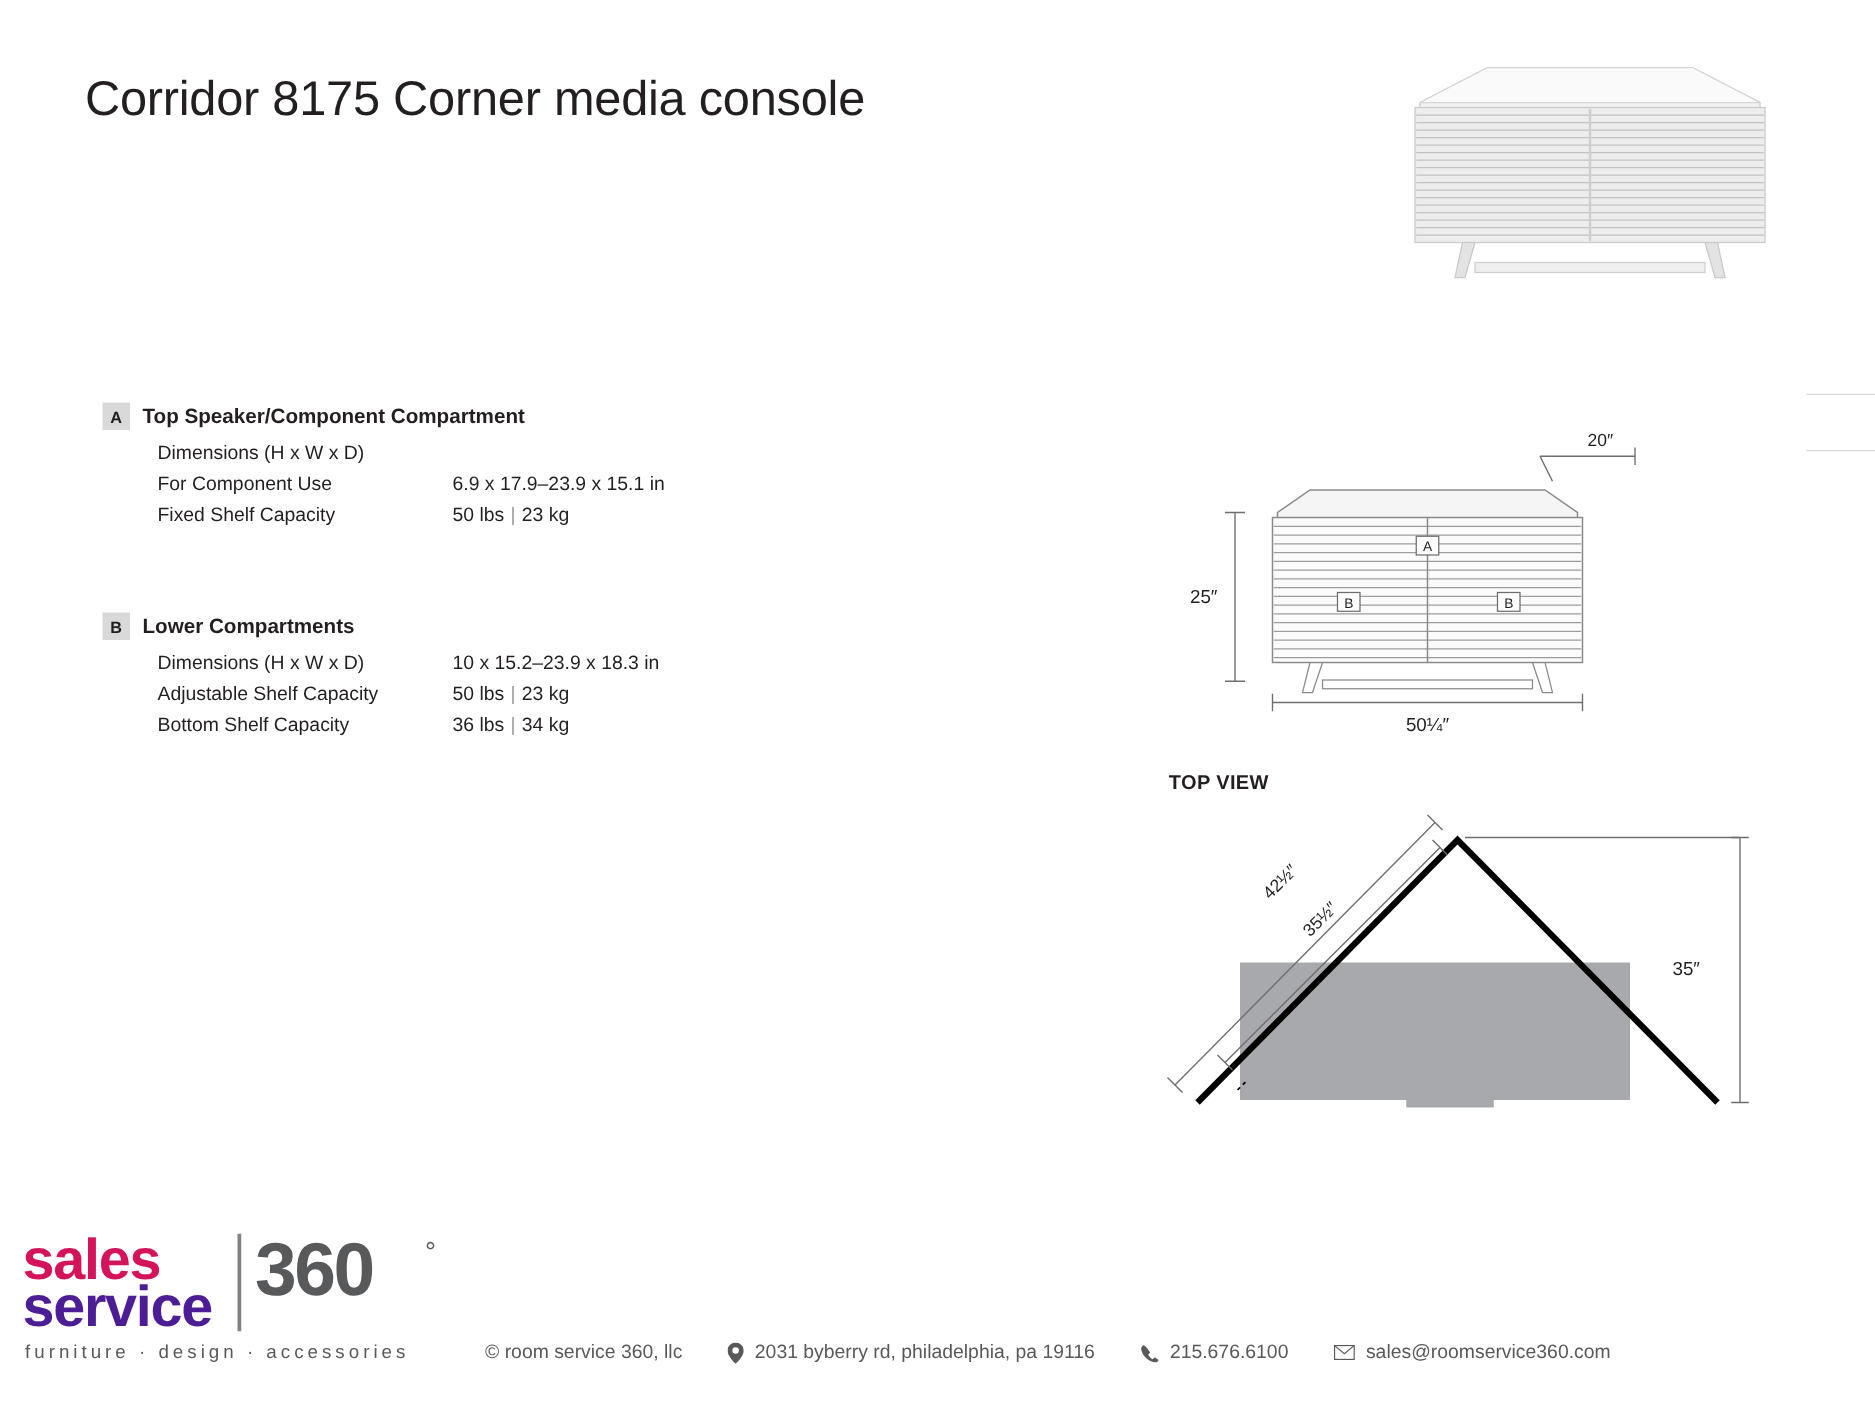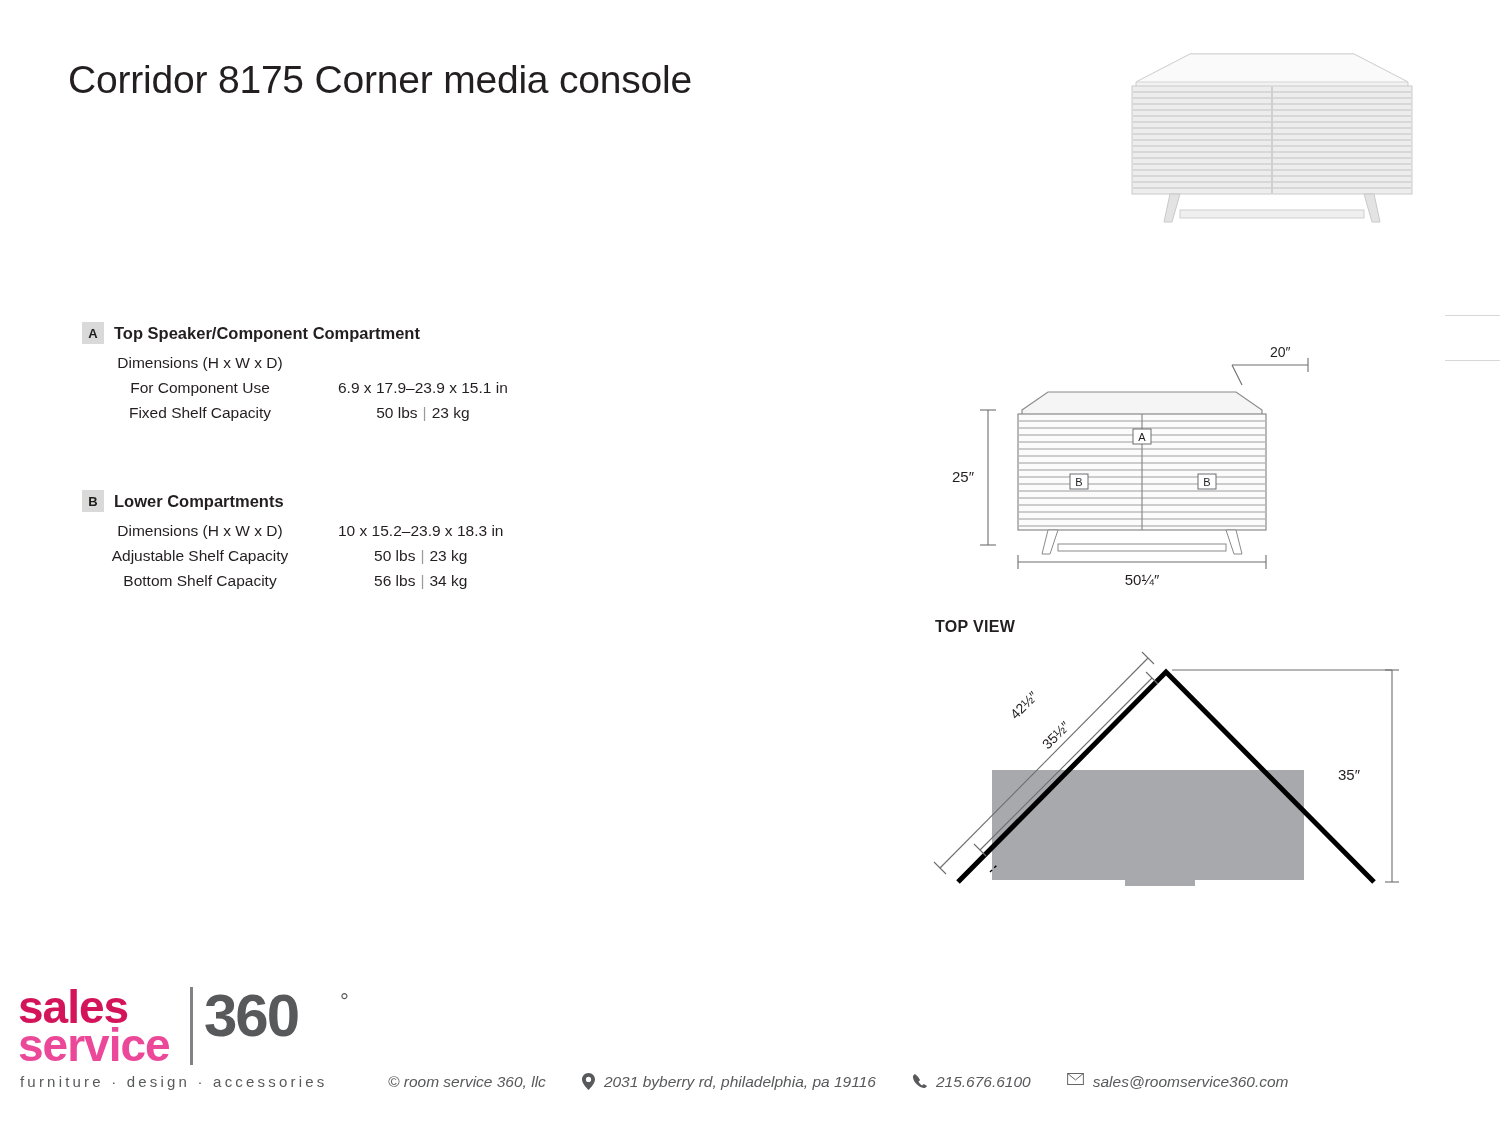--- a/index.html
+++ b/index.html
@@ -64,23 +64,22 @@
     font-family: "Liberation Sans", sans-serif;
   }
   .spec-title {
     font-size: 16.5px;
     font-weight: 700;
     color: #231f20;
     white-space: nowrap;
     text-align: center;
   }
   .spec-table {
-    margin-left: 20px;
+    margin-left: 44px;
     border-collapse: collapse;
-    text-align: center;
   }
   .spec-table td {
     font-size: 15.5px;
     color: #231f20;
     padding: 0 0 7px 0;
     vertical-align: top;
     white-space: nowrap;
   }
   .spec-table td.label { padding-right: 40px; min-width: 196px; }
   .sep {
@@ -138,21 +137,21 @@
     color: #d4145a;
     letter-spacing: -1px;
   }
   .logo-service {
     position: absolute;
     left: 0px;
     top: 40px;
     font-size: 46px;
     line-height: 40px;
     font-weight: 700;
-    color: #ec4899;
+    color: #4c1d95;
     letter-spacing: -1px;
   }
   .logo-divider {
     position: absolute;
     left: 172px;
     top: 2px;
     width: 3px;
     height: 78px;
     background: #808285;
   }
@@ -188,24 +187,23 @@
     top: 88px;
     display: flex;
     align-items: center;
     gap: 10px;
     font-size: 15.5px;
     color: #58595b;
     white-space: nowrap;
   }
   .footer-item {
     display: flex;
-    align-items: flex-start;
+    align-items: center;
     gap: 9px;
     margin-right: 26px;
-    font-style: italic;
   }
   .fi-icon {
     display: inline-flex;
     align-items: center;
     justify-content: center;
     color: #58595b;
   }
   .edge-mark {
     position: absolute;
     background: #d8d8d8;
@@ -290,21 +288,21 @@
     </tr>
     <tr>
       <td class="label">Adjustable Shelf Capacity</td>
       <td>
         <span>50 lbs</span><span class="sep">|</span><span>23 kg</span>
       </td>
     </tr>
     <tr>
       <td class="label">Bottom Shelf Capacity</td>
       <td>
-        <span>56 lbs</span><span class="sep">|</span><span>34 kg</span>
+        <span>36 lbs</span><span class="sep">|</span><span>34 kg</span>
       </td>
     </tr>
   </tbody>
     </table>
 </div>
 
 <div class="drawing-front">
   <svg width="420" height="280" viewBox="0 0 420 280" xmlns="http://www.w3.org/2000/svg" font-family="Liberation Sans, sans-serif">
 
     <g stroke="#6d6e71" stroke-width="1.1" fill="none">

